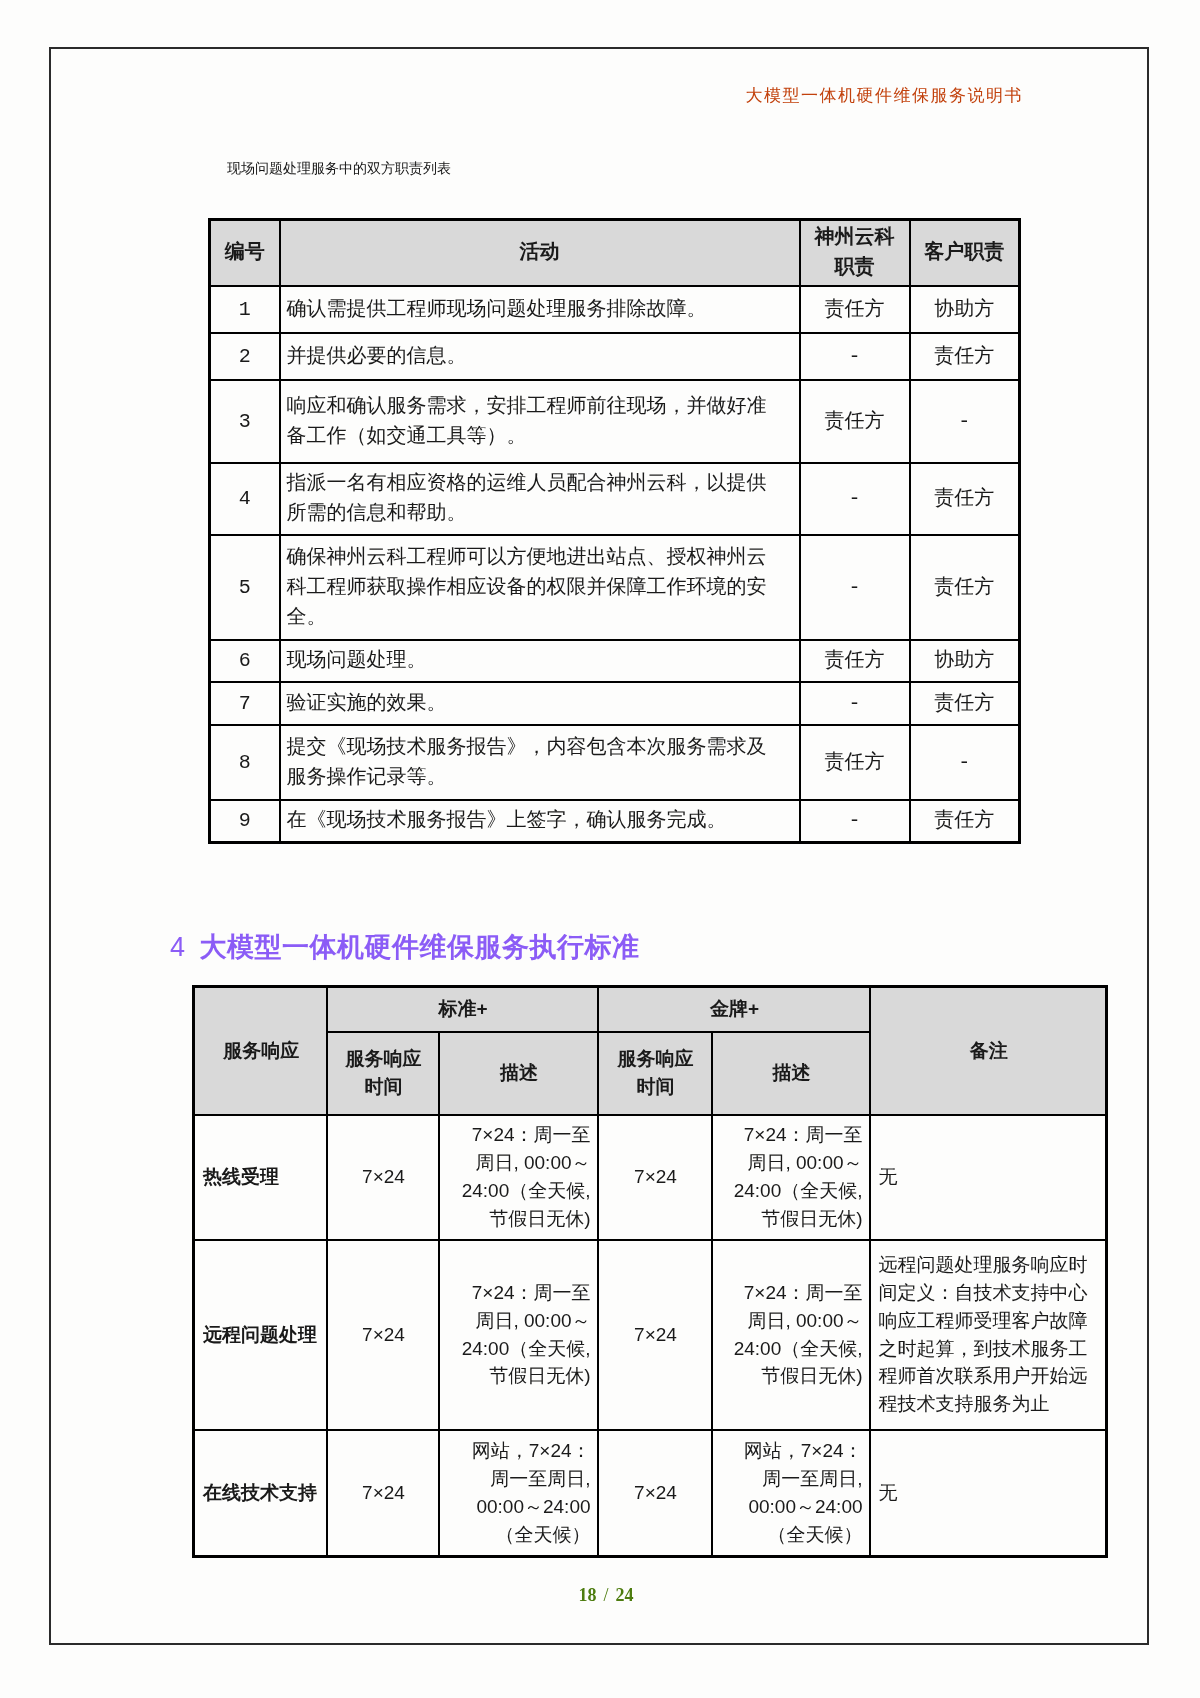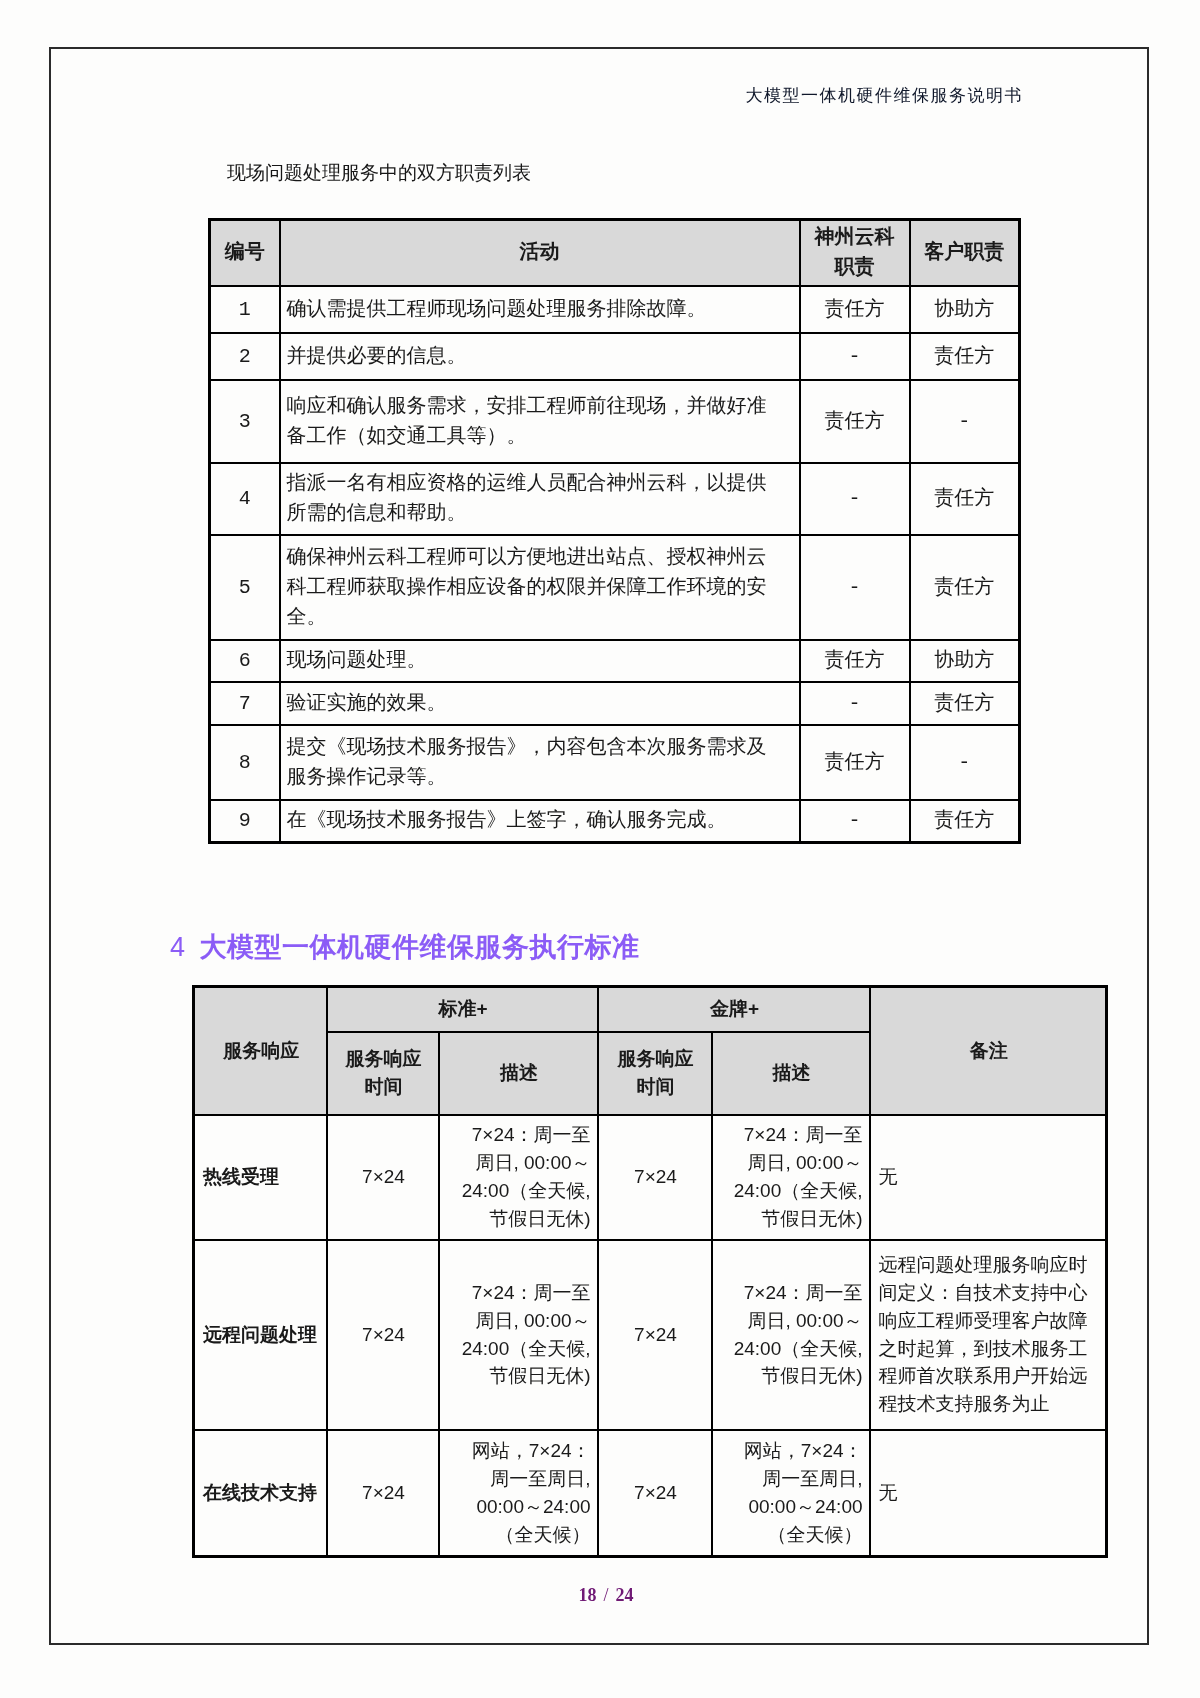--- a/index.html
+++ b/index.html
@@ -8,24 +8,24 @@
     font-family:"Liberation Sans","DejaVu Sans",sans-serif;color:#1a1a1a;
     overflow:hidden;margin:0 auto;
   }
   .page-frame{
     position:absolute;left:49px;top:47px;width:1100px;height:1598px;
     border:2px solid #2b2b2b;box-sizing:border-box;
   }
   .doc-title{
     position:absolute;top:84px;right:177px;
     font-family:"Liberation Serif","DejaVu Serif",serif;
-    font-size:17px;letter-spacing:1.5px;color:#0f172a;
+    font-size:17px;letter-spacing:1.5px;color:#c2410c;
   }
   .caption{
-    position:absolute;left:227px;top:160px;font-size:19px;color:#161616;
+    position:absolute;left:227px;top:160px;font-size:14px;color:#161616;
   }
   table{border-collapse:collapse;table-layout:fixed;}
   .tbl{position:absolute;border:3px solid #000;}
   .tbl td{
     border:2px solid #000;vertical-align:middle;
     font-size:20px;line-height:1.5;padding:2px 6px;box-sizing:border-box;
     overflow:hidden;
   }
   .tbl .hd{background:#d9d9d9;font-weight:bold;text-align:center;}
   .tbl1{left:208px;top:218px;width:810px;font-family:Liberation Mono, monospace;}
@@ -34,21 +34,21 @@
   .c-center{text-align:center;}
   .c-left{text-align:left;padding-left:14px;padding-right:10px;}
   .pre{white-space:pre-line;}
   .sec-heading{
     position:absolute;left:170px;top:929px;font-size:27px;font-weight:bold;
     color:#8b5cf6;letter-spacing:0.5px;
   }
   .sec-num{font-weight:400;margin-right:14px;}
   .footer{
     position:absolute;left:12px;right:0;top:1585px;text-align:center;
-    font-family:"Liberation Serif","DejaVu Serif",serif;font-size:18px;color:#701a75;
+    font-family:"Liberation Serif","DejaVu Serif",serif;font-size:18px;color:#4d7c0f;
   }
   .footer b{font-weight:bold;}
   .footer .sep{font-weight:400;padding:0 7px;}
   .t2-service{text-align:left;padding-left:10px;font-weight:bold;}
   .t2-desc{text-align:right;padding-left:10px;padding-right:4px;}
   .t2-remark{text-align:left;padding-left:11px;padding-right:6px;}
 </style>
 </head>
 <body>
 

